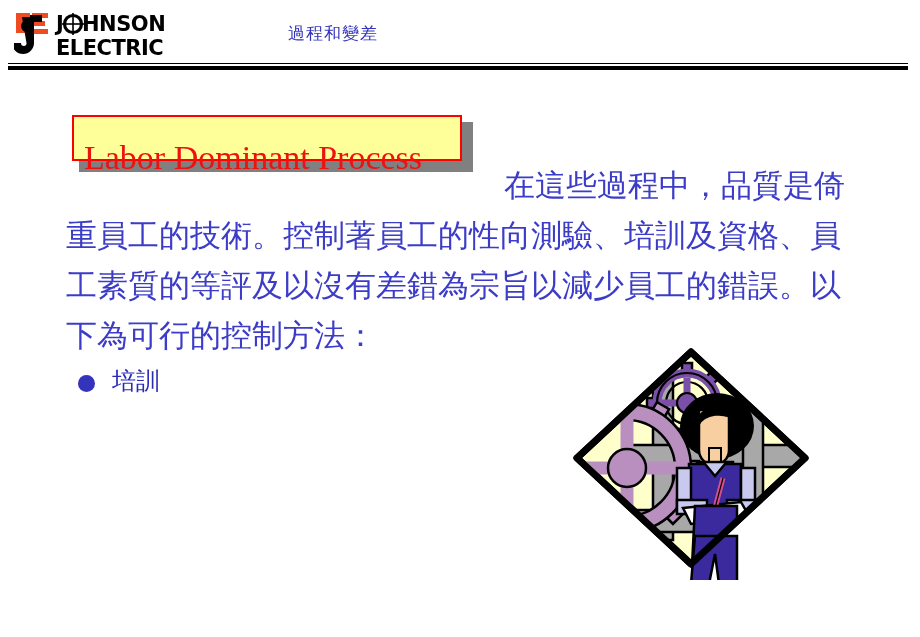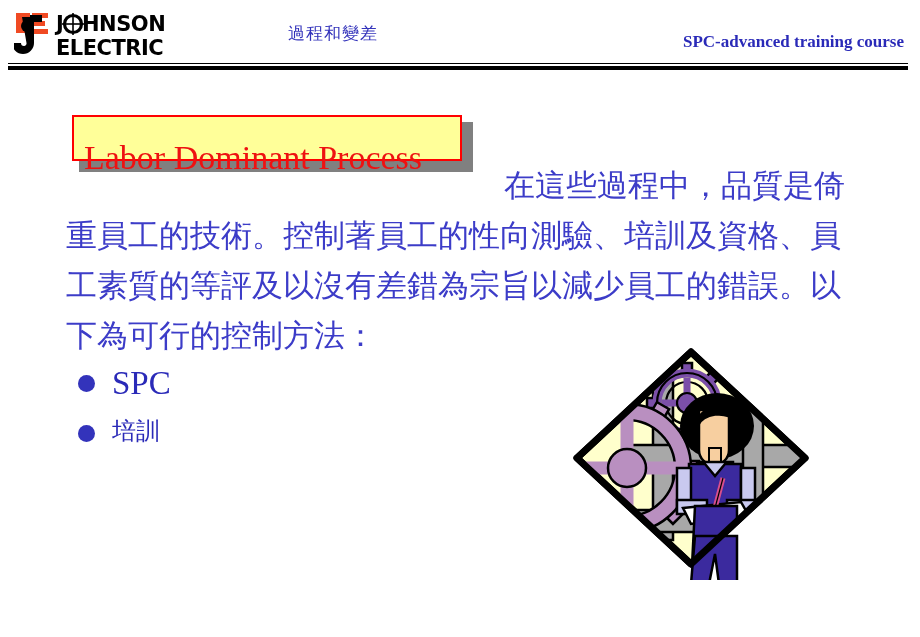--- a/index.html
+++ b/index.html
@@ -197,40 +197,35 @@
         <circle cx="59" cy="14" r="8.5" fill="none" stroke="#000000" stroke-width="3.2"></circle>
         <line x1="59" y1="3" x2="59" y2="25" stroke="#000000" stroke-width="1.6"></line>
         <line x1="48" y1="14" x2="70" y2="14" stroke="#000000" stroke-width="1.6"></line>
 
         <text x="42" y="45" fill="#000000" font-family="DejaVu Sans, sans-serif" font-weight="bold" font-size="21" letter-spacing="-0.5">ELECTRIC</text>
       </svg>
     </div>
 
     <div class="header-center">過程和變差</div>
 
-    <div class="header-right">SPC-advanced training course</div>
 
     <div class="rule-thin"></div>
     <div class="rule-thick"></div>
   </div>
 
   <div class="title-wrap">
     <div class="title-shadow"></div>
     <div class="title-box"></div>
     <div class="title-text">Labor Dominant Process</div>
   </div>
 
   <div class="body-text">在這些過程中，品質是倚重員工的技術。控制著員工的性向測驗、培訓及資格、員工素質的等評及以沒有差錯為宗旨以減少員工的錯誤。以下為可行的控制方法：</div>
 
   <div class="bullets">
 
-    <div class="bullet-item">
-      <span class="bullet-dot"></span>
-      <span class="bullet-label">SPC</span>
-    </div>
 
 
     <div class="bullet-item">
       <span class="bullet-dot"></span>
       <span class="bullet-label cjk">培訓</span>
     </div>
 
   </div>
 
   <div class="clipart">

